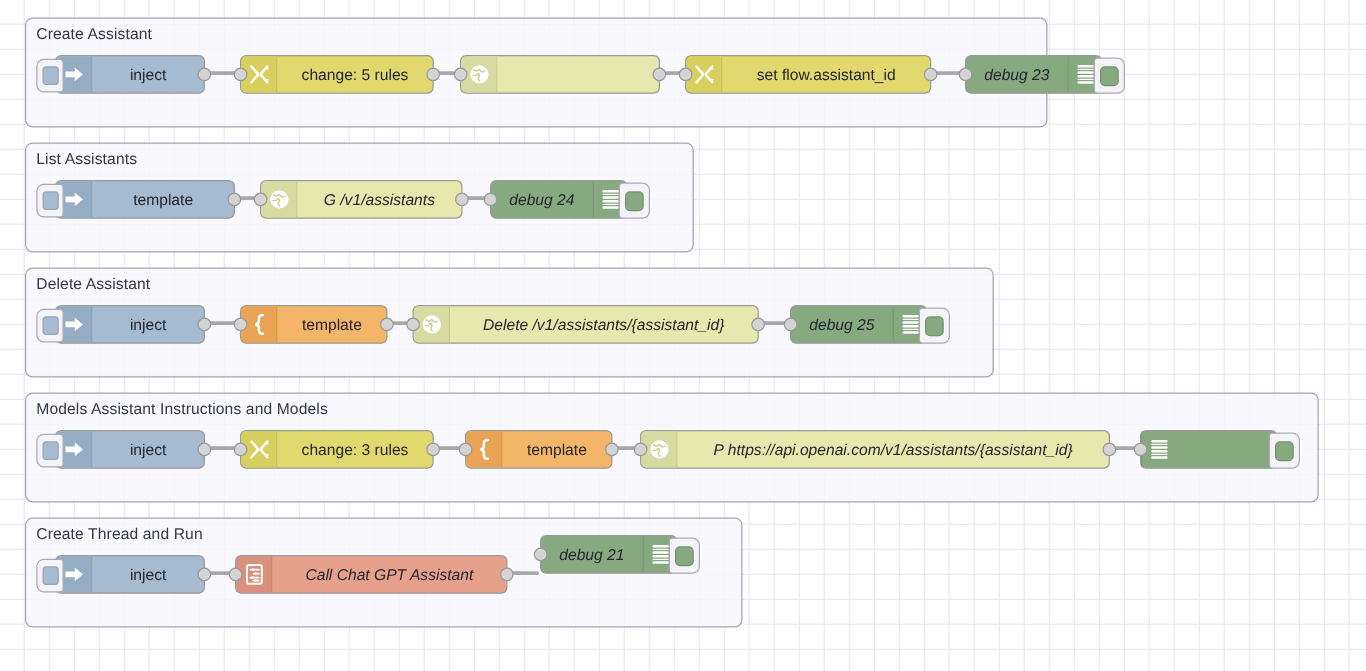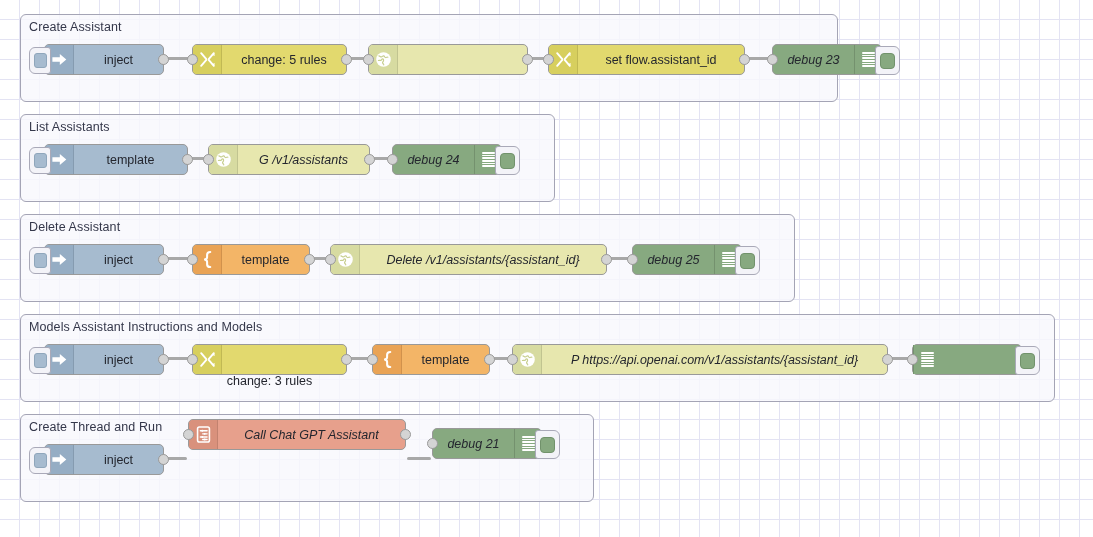--- a/index.html
+++ b/index.html
@@ -392,21 +392,21 @@
             <path d="M3 9.2h9.4V5l8.2 7-8.2 7v-4.2H3z" fill="#ffffff"></path>
           </svg>
         </span>
       </span>
       <span class="node-label">inject</span>
       <span class="port out"></span>
       <span class="btn-left">
         <span class="knob"></span>
       </span>
     </div>
-    <div class="node n-change" style="left: 192px; top: 344px; width: 155px; flex-direction: column;">
+    <div class="node n-change" style="left: 192px; top: 344px; width: 155px;">
       <span class="icon-cell">
         <span class="icn-wrap">
           <svg width="19" height="19" viewBox="0 0 24 24" class="icn">
             <path d="M4 4l6.5 7.5M13.5 11.5L20 4M4 20l6.5-7.5M13.5 12.5L20 20" stroke="#ffffff" stroke-width="2.4" fill="none" stroke-linecap="round"></path>
             <path d="M20 3.2l1.4 4.2-4.3-1.1z" fill="#ffffff"></path>
             <path d="M20 20.8l1.4-4.2-4.3 1.1z" fill="#ffffff"></path>
           </svg>
         </span>
       </span>
       <span class="node-label">change: 3 rules</span>
@@ -468,21 +468,21 @@
             <path d="M3 9.2h9.4V5l8.2 7-8.2 7v-4.2H3z" fill="#ffffff"></path>
           </svg>
         </span>
       </span>
       <span class="node-label">inject</span>
       <span class="port out"></span>
       <span class="btn-left">
         <span class="knob"></span>
       </span>
     </div>
-    <div class="node n-chatgpt" style="left: 188px; top: 419px; width: 218px;">
+    <div class="node n-chatgpt" style="left: 188px; top: 444px; width: 218px;">
       <span class="icon-cell">
         <span class="icn-wrap">
           <svg width="19" height="19" viewBox="0 0 24 24" class="icn">
             <rect x="4.5" y="2.5" width="15" height="19" rx="2.2" fill="none" stroke="#ffffff" stroke-width="2"></rect>
             <line x1="8" y1="7.2" x2="16.5" y2="7.2" stroke="#ffffff" stroke-width="1.8" stroke-linecap="round"></line>
             <circle cx="10.5" cy="7.2" r="1.25" fill="#ffffff"></circle>
             <line x1="11" y1="11.2" x2="16.5" y2="11.2" stroke="#ffffff" stroke-width="1.8" stroke-linecap="round"></line>
             <circle cx="13.5" cy="11.2" r="1.25" fill="#ffffff"></circle>
             <line x1="8" y1="15.2" x2="16.5" y2="15.2" stroke="#ffffff" stroke-width="1.8" stroke-linecap="round"></line>
             <circle cx="10.5" cy="15.2" r="1.25" fill="#ffffff"></circle>

